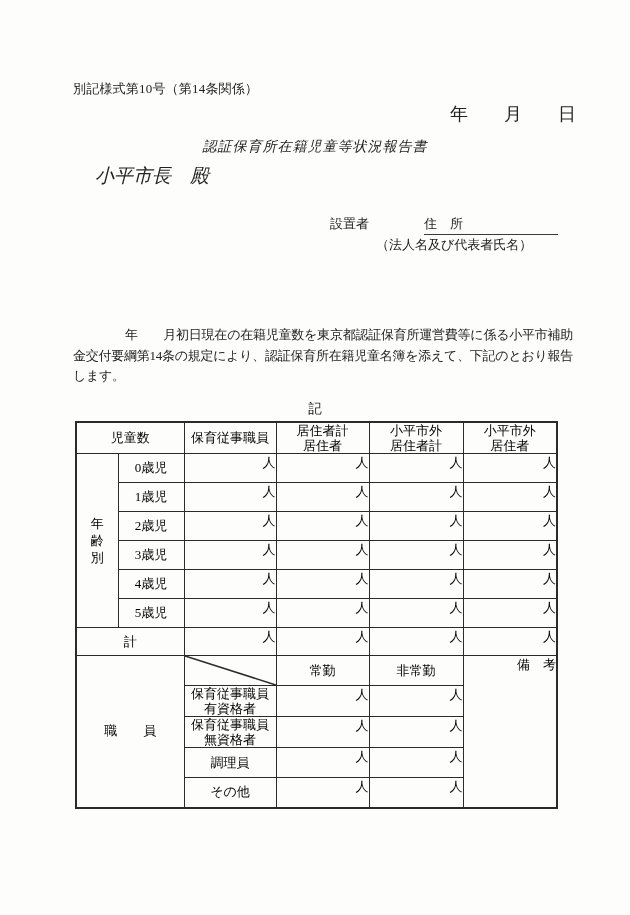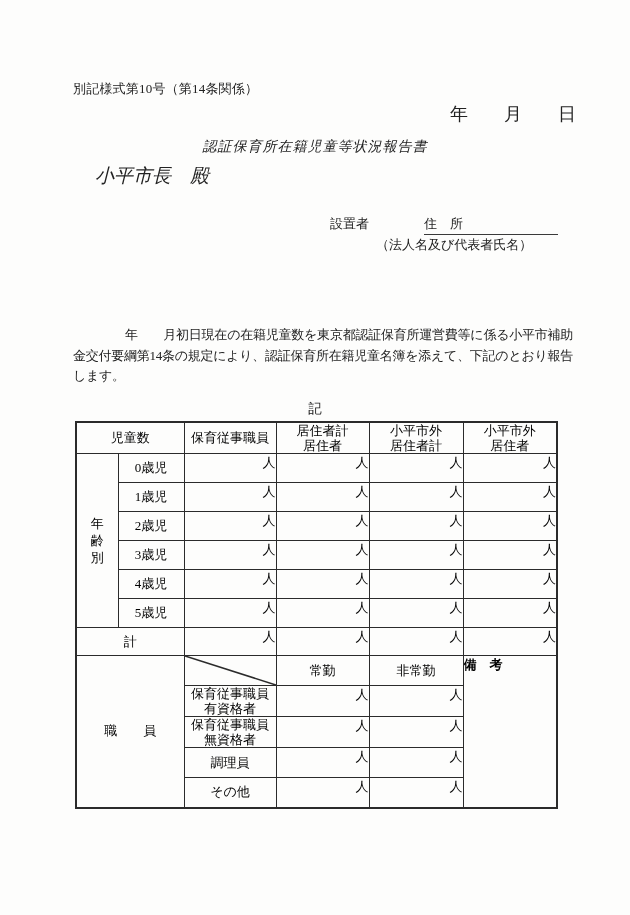--- a/index.html
+++ b/index.html
@@ -52,21 +52,21 @@
     overflow:hidden;
   }
   .r30{height:30px} .r29{height:29px} .r28{height:28px} .r31{height:31px}
   td.lbl  { text-align:center; vertical-align:middle; }
   td.unit { text-align:right; vertical-align:top; padding:2px 9px 0 0; }
   .two    { white-space:pre-line; line-height:15px; font-size:12.5px; }
   td.agev { white-space:pre-line; line-height:17px; text-align:center; vertical-align:middle; }
   td.tb   { border-bottom:2px solid #2b2b2b; }
   td.diag { position:relative; padding:0; }
   td.diag svg { position:absolute; left:0; top:0; width:100%; height:100%; display:block; }
-  td.remarks { text-align:left; vertical-align:top; padding-top:6px;font-weight:bold; }
+  td.remarks { text-align:right; vertical-align:top; padding-top:6px; }
 </style>
 </head>
 <body>
 
 <div class="page">
 
   <div class="abs form-number">別記様式第10号（第14条関係）</div>
   <div class="abs date-line">年　　月　　日</div>
   <div class="abs doc-title">認証保育所在籍児童等状況報告書</div>
   <div class="abs addressee">小平市長　殿</div>

